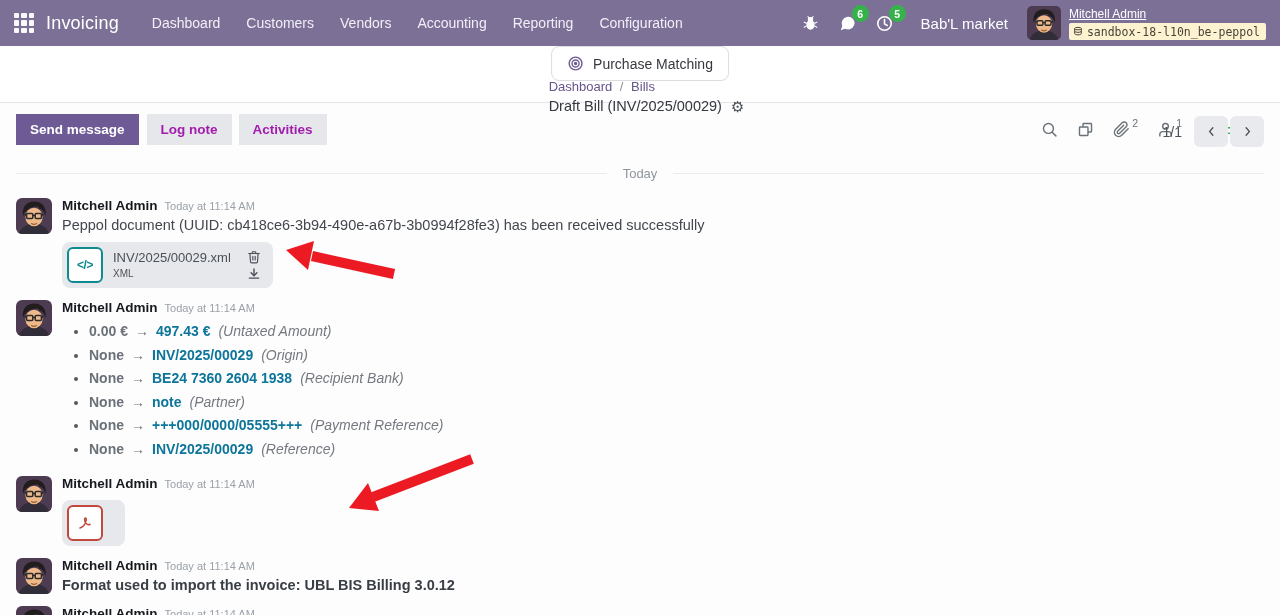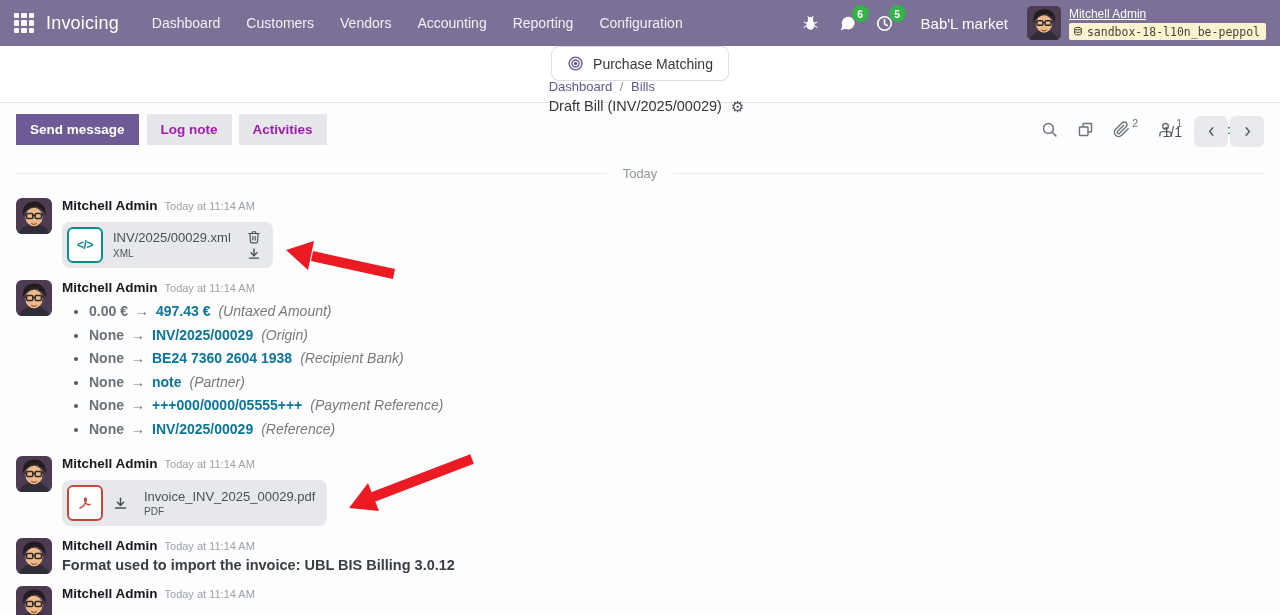--- a/index.html
+++ b/index.html
@@ -256,20 +256,21 @@
 
   <div class="message">
     <svg class="msg-avatar">
         <use href="#sym-avatar"></use>
       </svg>
     <div class="msg-content">
       <div class="msg-header">
         <span class="msg-author">Mitchell Admin</span>
         <span class="msg-time">Today at 11:14 AM</span>
       </div>
+      <div class="msg-body">Peppol document (UUID: cb418ce6-3b94-490e-a67b-3b0994f28fe3) has been received successfully</div>
       <div class="att-card">
         <span class="att-icon xml">&lt;/&gt;</span>
         <span class="att-grid">
           <span class="att-name">INV/2025/00029.xml</span>
           <span class="att-action">
             <svg width="14" height="14" viewBox="0 0 24 24" fill="none" stroke="currentColor" stroke-width="2" stroke-linecap="round">
                 <polyline points="3 6 5 6 21 6"></polyline>
                 <path d="M19 6l-1 14a2 2 0 0 1-2 2H8a2 2 0 0 1-2-2L5 6"></path>
                 <path d="M10 11v6M14 11v6"></path>
                 <path d="M9 6V4a1 1 0 0 1 1-1h4a1 1 0 0 1 1 1v2"></path>
@@ -328,31 +329,20 @@
       <div class="msg-header">
         <span class="msg-author">Mitchell Admin</span>
         <span class="msg-time">Today at 11:14 AM</span>
       </div>
       <div class="att-card">
         <span class="att-icon pdf">
           <svg width="20" height="20" viewBox="0 0 24 24" fill="none" stroke="#c2473c" stroke-width="1.8" stroke-linecap="round">
             <path d="M6 18 C9 17 12.5 13 13.5 8.5 C14 5.5 11.5 5 11.5 7.5 C11.5 11 14.5 15.5 18 13.5"></path>
           </svg>
         </span>
-        <span class="att-grid">
-          <span class="att-name">Invoice_INV_2025_00029.pdf</span>
-          <span class="att-action" style="grid-row:1/3;align-self:center;">
-            <svg width="15" height="15" viewBox="0 0 24 24" fill="none" stroke="currentColor" stroke-width="2.4" stroke-linecap="round">
-                <path d="M4 19h16"></path>
-                <polyline points="7 10 12 15 17 10"></polyline>
-                <line x1="12" y1="3.5" x2="12" y2="14.5"></line>
-              </svg>
-          </span>
-          <span class="att-type">PDF</span>
-        </span>
       </div>
     </div>
   </div>
 
   <div class="message">
     <svg class="msg-avatar">
         <use href="#sym-avatar"></use>
       </svg>
     <div class="msg-content">
       <div class="msg-header">

